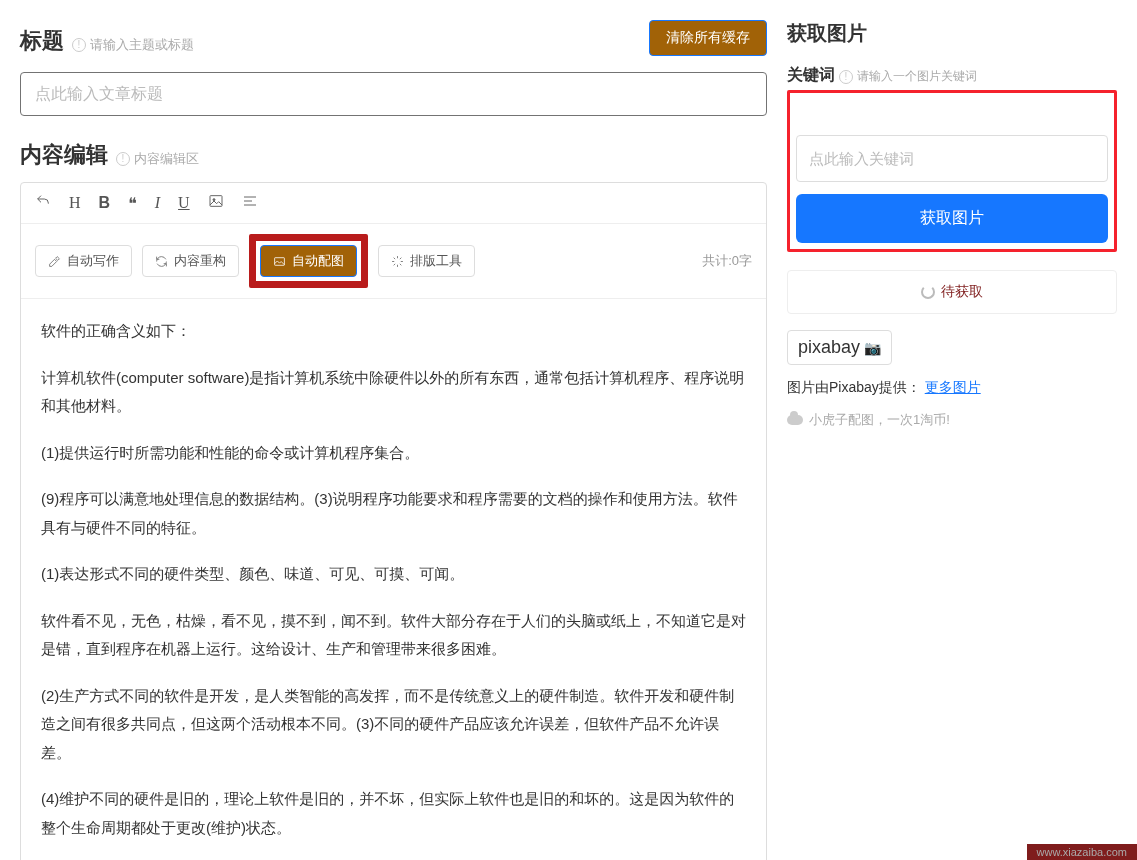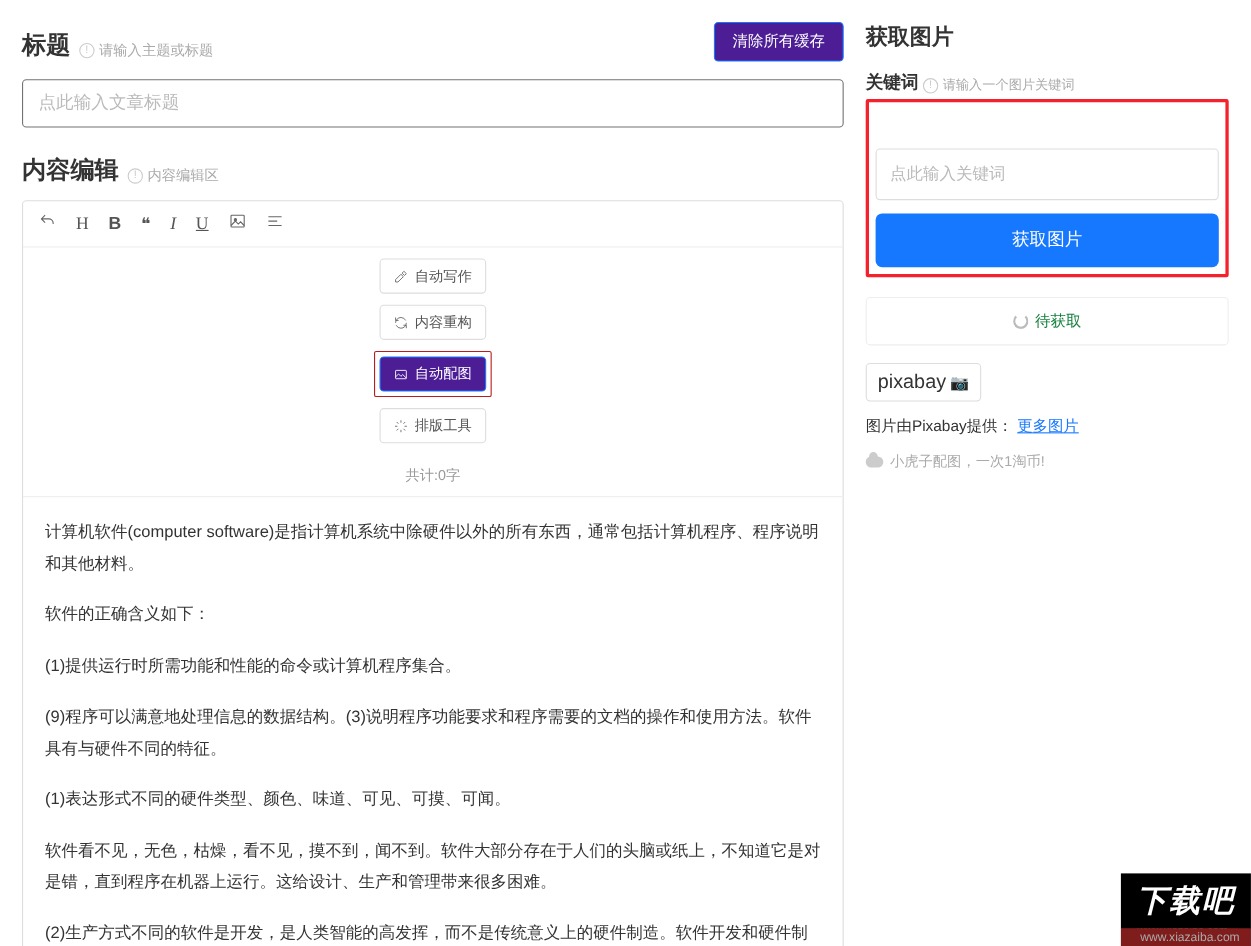--- a/index.html
+++ b/index.html
@@ -8,58 +8,58 @@
 .left { flex: 1; min-width: 0; }
 .right { width: 330px; }
 
 .section-header { display: flex; align-items: flex-end; justify-content: space-between; margin-bottom: 16px; }
 .section-title-wrap { display: flex; align-items: baseline; gap: 8px; }
 .section-title { font-size: 22px; font-weight: 600; color: #333; }
 .section-hint { font-size: 13px; color: #aaa; display: flex; align-items: center; gap: 4px; }
 .hint-icon { display: inline-flex; width: 14px; height: 14px; border: 1px solid #ccc; border-radius: 50%; align-items: center; justify-content: center; font-size: 10px; color: #ccc; }
 
 .btn { display: inline-flex; align-items: center; gap: 6px; padding: 8px 16px; border-radius: 4px; font-size: 14px; cursor: pointer; border: 1px solid transparent; background: #fff; }
-.btn-primary { background: #4c1d95; color: #fff; border-color: #1677ff; }
+.btn-primary { background: #a16207; color: #fff; border-color: #1677ff; }
 .btn-default { background: #fff; border: 1px solid #ddd; color: #555; }
 .btn-small { padding: 6px 12px; font-size: 13px; }
 
 .input-lg { width: 100%; padding: 12px 14px; font-size: 16px; border: 1px solid #737373; border-radius: 4px; color: #333; }
 .input-lg::placeholder { color: #bbb; }
 
 .content-section { margin-top: 24px; }
 
 .editor-box { border: 1px solid #ddd; border-radius: 4px; margin-top: 12px; }
 .toolbar-row1 { display: flex; align-items: center; gap: 18px; padding: 10px 14px; border-bottom: 1px solid #eee; color: #555; }
 .tool-icon { font-size: 16px; cursor: pointer; font-family: Georgia, serif; }
 .tool-icon.bold { font-weight: bold; font-family: Arial; }
 .tool-icon.italic { font-style: italic; font-family: Georgia; }
 .tool-icon.underline { text-decoration: underline; }
 
-.toolbar-row2 { display: flex; align-items: center; padding: 10px 14px; border-bottom: 1px solid #eee; gap: 10px; position: relative; flex-direction: column; }
+.toolbar-row2 { display: flex; align-items: center; padding: 10px 14px; border-bottom: 1px solid #eee; gap: 10px; position: relative; }
 .toolbar-row2 .spacer { flex: 1; }
 .word-count { font-size: 13px; color: #999; }
 
-.highlight-box { border: 1px solid #b91c1c; padding: 4px; border-radius: 2px; display: inline-flex; }
+.highlight-box { border: 7px solid #b91c1c; padding: 4px; border-radius: 2px; display: inline-flex; }
 
 .editor-body { padding: 18px 20px; line-height: 1.9; font-size: 15px; color: #333; }
 .editor-body p { margin-bottom: 18px; }
 
 .right .section-title-wrap { margin-bottom: 18px; }
 .right-header-title { font-size: 20px; font-weight: 600; }
 
 .keyword-row { display: flex; align-items: baseline; gap: 4px; margin-bottom: 4px; }
 .keyword-label { font-size: 16px; font-weight: 600; }
 .keyword-hint { font-size: 12px; color: #aaa; display: flex; align-items: center; gap: 4px; }
 
 .highlight-panel { border: 3px solid #f5222d; padding: 6px; border-radius: 2px; }
 .keyword-input { width: 100%; padding: 14px 12px; font-size: 15px; border: 1px solid #ddd; border-radius: 4px; margin-bottom: 12px; margin-top: 36px; }
 .keyword-input::placeholder { color: #bbb; }
 .fetch-btn { width: 100%; padding: 14px; background: #1677ff; color: #fff; border: none; border-radius: 6px; font-size: 16px; cursor: pointer; }
 
-.pending-box { margin-top: 18px; border: 1px solid #eee; border-radius: 4px; padding: 12px; text-align: center; color: #15803d; font-size: 14px; display: flex; align-items: center; justify-content: center; gap: 6px; }
+.pending-box { margin-top: 18px; border: 1px solid #eee; border-radius: 4px; padding: 12px; text-align: center; color: #7f1d1d; font-size: 14px; display: flex; align-items: center; justify-content: center; gap: 6px; }
 .spinner-icon { width: 14px; height: 14px; border: 2px solid #bbb; border-radius: 50%; border-top-color: transparent; display: inline-block; }
 
 .pixabay-box { margin-top: 16px; border: 1px solid #ddd; border-radius: 4px; padding: 6px 10px; display: inline-flex; align-items: center; gap: 4px; font-family: Arial, sans-serif; font-size: 18px; color: #333; }
 .pixabay-box .cam { font-size: 14px; }
 
 .credit-row { margin-top: 14px; font-size: 14px; color: #333; }
 .credit-row a { color: #1677ff; text-decoration: underline; }
 
 .tip-row { margin-top: 14px; font-size: 13px; color: #aaa; display: flex; align-items: center; gap: 6px; }
 .cloud-icon { width: 16px; height: 10px; background: #ccc; border-radius: 10px; position: relative; }
@@ -152,22 +152,22 @@
             <svg class="ico" viewBox="0 0 24 24" style="width:13px;height:13px">
                 <path d="M12 2v4M12 18v4M4.9 4.9l2.8 2.8M16.3 16.3l2.8 2.8M2 12h4M18 12h4M4.9 19.1l2.8-2.8M16.3 7.7l2.8-2.8"></path>
               </svg>
             <span>排版工具</span>
           </button>
           <div class="spacer"></div>
           <span class="word-count">共计:0字</span>
         </div>
 
         <div class="editor-body">
+          <p>软件的正确含义如下：</p>
           <p>计算机软件(computer software)是指计算机系统中除硬件以外的所有东西，通常包括计算机程序、程序说明和其他材料。</p>
-          <p>软件的正确含义如下：</p>
           <p>(1)提供运行时所需功能和性能的命令或计算机程序集合。</p>
           <p>(9)程序可以满意地处理信息的数据结构。(3)说明程序功能要求和程序需要的文档的操作和使用方法。软件具有与硬件不同的特征。</p>
           <p>(1)表达形式不同的硬件类型、颜色、味道、可见、可摸、可闻。</p>
           <p>软件看不见，无色，枯燥，看不见，摸不到，闻不到。软件大部分存在于人们的头脑或纸上，不知道它是对是错，直到程序在机器上运行。这给设计、生产和管理带来很多困难。</p>
           <p>(2)生产方式不同的软件是开发，是人类智能的高发挥，而不是传统意义上的硬件制造。软件开发和硬件制造之间有很多共同点，但这两个活动根本不同。(3)不同的硬件产品应该允许误差，但软件产品不允许误差。</p>
           <p>(4)维护不同的硬件是旧的，理论上软件是旧的，并不坏，但实际上软件也是旧的和坏的。这是因为软件的整个生命周期都处于更改(维护)状态。</p>
         </div>
       </div>
     </div>
   </div>
@@ -206,15 +206,14 @@
     </div>
 
     <div class="tip-row">
       <span class="cloud-icon"></span>
       <span>小虎子配图，一次1淘币!</span>
     </div>
   </div>
 </div>
 
 <div class="watermark">
-  <div class="watermark-main">下载吧</div>
   <div class="watermark-sub">www.xiazaiba.com</div>
 </div>
 
 </body></html>

